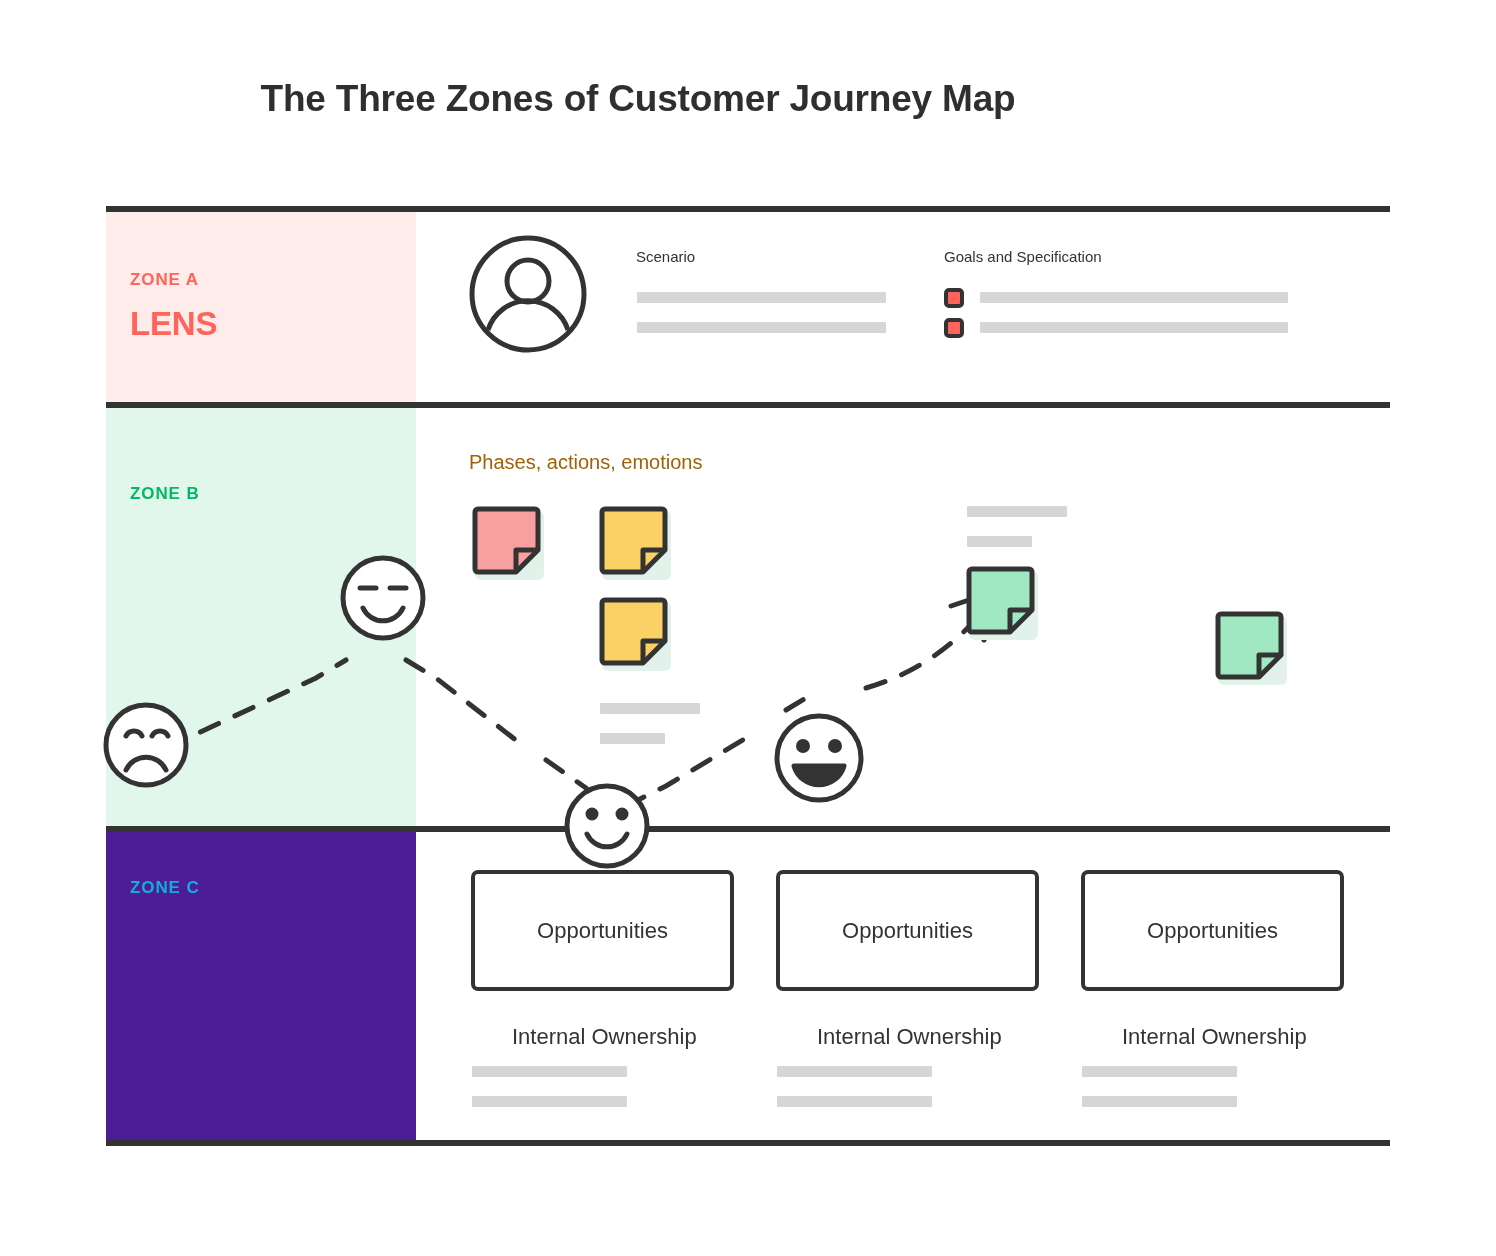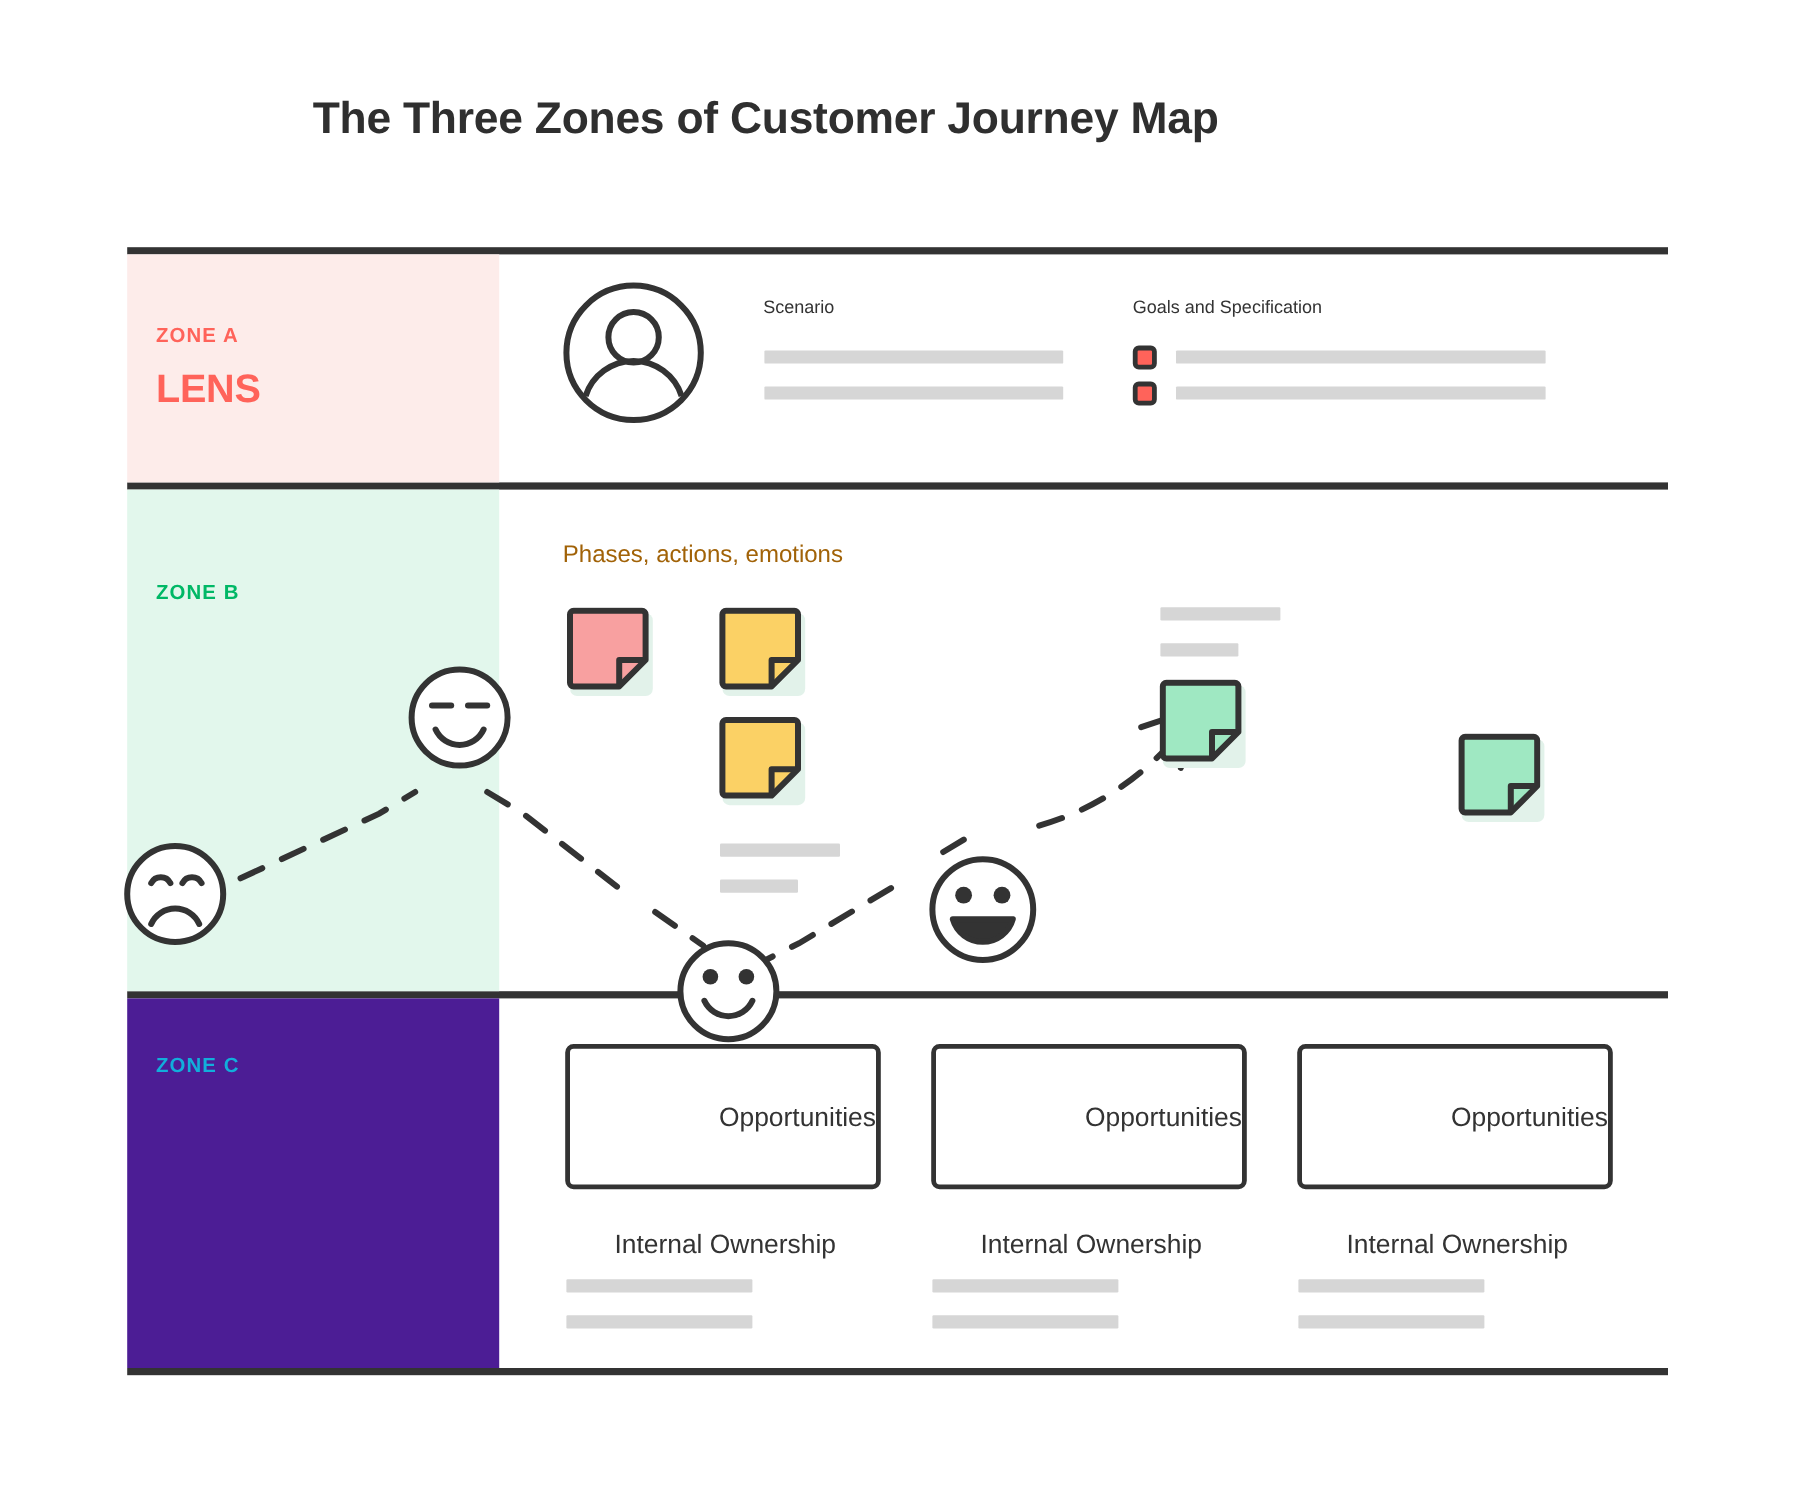--- a/index.html
+++ b/index.html
@@ -172,21 +172,21 @@
   .opp-box {
     position: absolute;
     width: 263px;
     height: 121px;
     border: 4px solid #333333;
     border-radius: 7px;
     box-sizing: border-box;
     background: #ffffff;
     display: flex;
     align-items: center;
-    justify-content: flex-end;
+    justify-content: center;
     font-size: 22px;
     color: #333333;
   }
   .opp1 { left: 365px; top: 664px; }
   .opp2 { left: 670px; top: 664px; }
   .opp3 { left: 975px; top: 664px; }
 
   .own-label {
     position: absolute;
     font-size: 22px;

